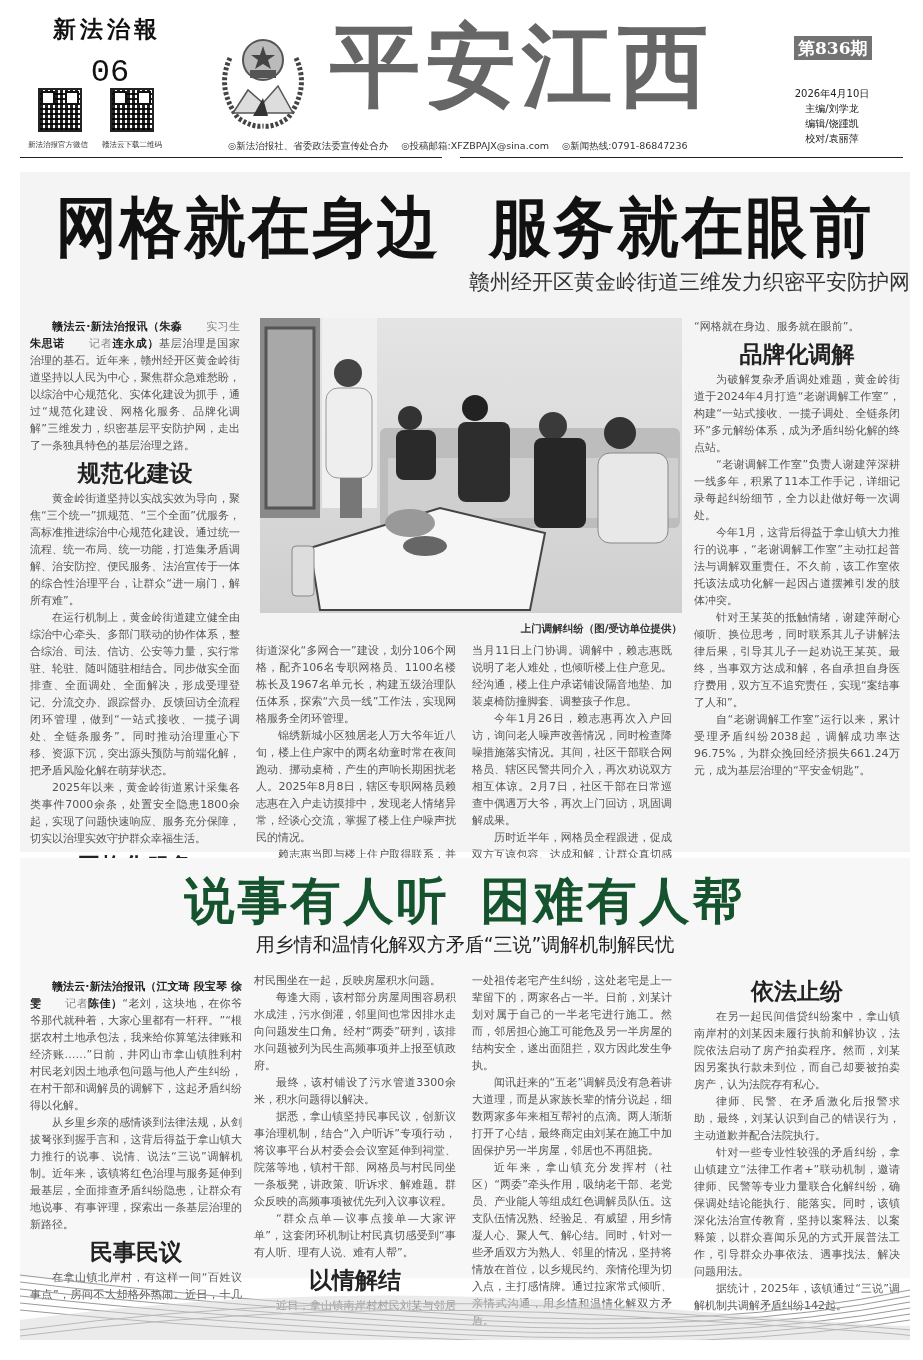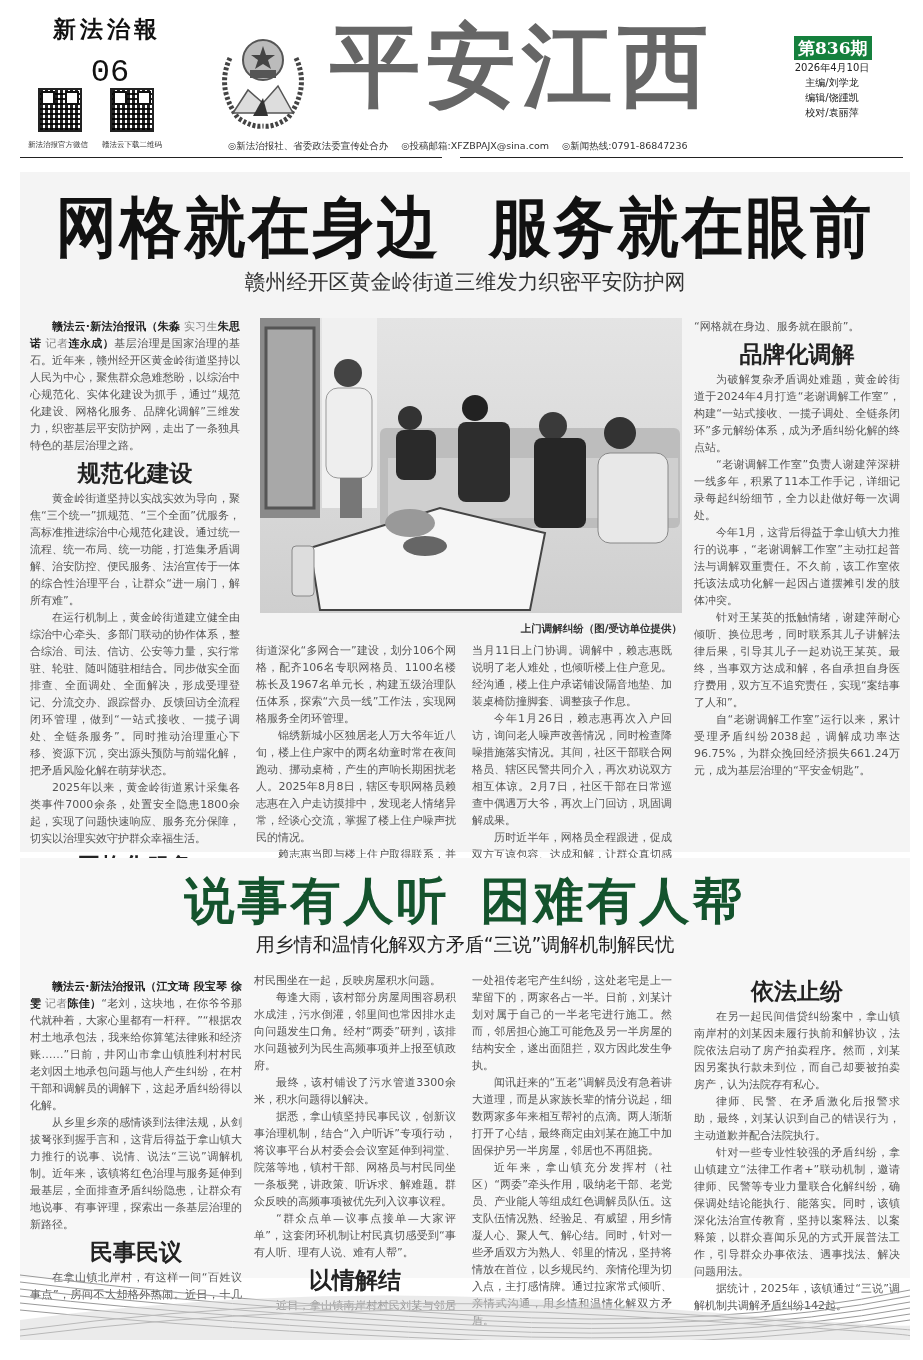--- a/index.html
+++ b/index.html
@@ -11,32 +11,32 @@
   .qr{width:44px;height:44px;background:
       repeating-linear-gradient(90deg,#222 0 3px,#fff 3px 5px),
       repeating-linear-gradient(0deg,#222 0 2px,#fff 2px 5px);
       background-blend-mode:multiply;border:2px solid #222;box-sizing:border-box;}
   .qr::before,.qr::after{content:"";position:absolute;width:10px;height:10px;border:2px solid #111;background:#fff;}
   .qr::before{left:1px;top:1px;}
   .qr::after{right:1px;top:1px;}
   .qr-caption{font-size:7.5px;color:#333;white-space:nowrap;}
   .emblem{left:208px;top:28px;width:110px;height:104px;}
   .title-main{left:330px;top:10px;font-family:"DejaVu Serif",serif;font-weight:bold;font-size:90px;letter-spacing:6px;color:#666;line-height:110px;}
-  .issue-box{left:794px;top:36px;background:#15803d;color:#fff;font-family:"DejaVu Serif",serif;font-weight:bold;font-size:17px;padding:1px 4px;line-height:22px;}
-  .meta{font-size:10px;color:#222;line-height:15px;text-align:center;}
+  .issue-box{left:794px;top:36px;background:#737373;color:#fff;font-family:"DejaVu Serif",serif;font-weight:bold;font-size:17px;padding:1px 4px;line-height:22px;}
+  .meta{font-size:10px;color:#222;line-height:15px;text-align:center;margin-top:26px;}
   .contact-bar{left:228px;top:140px;font-size:9.5px;color:#333;white-space:nowrap;}
   
   .article-bg{left:20px;top:172px;width:890px;background:#f4f4f4;}
   .headline1{left:20px;top:188px;width:890px;text-align:center;font-family:"DejaVu Sans",sans-serif;font-weight:bold;font-size:66px;letter-spacing:3px;color:#111;line-height:80px;transform:scaleX(0.93);transform-origin:center;}
-  .sub1{left:20px;top:268px;width:890px;text-align:center;font-size:21px;color:#333;}
+  .sub1{left:20px;top:268px;width:890px;text-align:right;font-size:21px;color:#333;}
   .col{font-size:11px;line-height:17px;color:#555;text-align:justify;}
   .col p{margin:0;text-indent:2em;}
   .col p.noind{text-indent:0;}
   .byline-b{color:#222;font-weight:bold;}
-  .byline-l{color:#888;}
+  .byline-l{color:#888;padding-left:20px;}
   .sec-h{text-align:center;font-weight:bold;font-size:23px;color:#222;margin:8px 0 6px 0;line-height:22px;}
   .photo{left:260px;top:318px;width:422px;height:295px;background:linear-gradient(180deg,#e4e4e4 0%,#d8d8d8 60%,#cfcfcf 100%);overflow:hidden;}
   .caption{left:470px;top:622px;width:212px;text-align:right;font-size:10.5px;font-weight:bold;color:#333;}
   
   .headline2{left:20px;top:866px;width:890px;text-align:center;font-family:Liberation Serif, serif;font-weight:bold;font-size:50px;letter-spacing:3px;color:#14532d;line-height:70px;}
   .sub2{left:20px;top:932px;width:890px;text-align:center;font-size:19px;color:#222;}
   .wave{left:20px;top:1270px;width:890px;height:70px;overflow:hidden;}
 </style>
 </head>
 <body>

